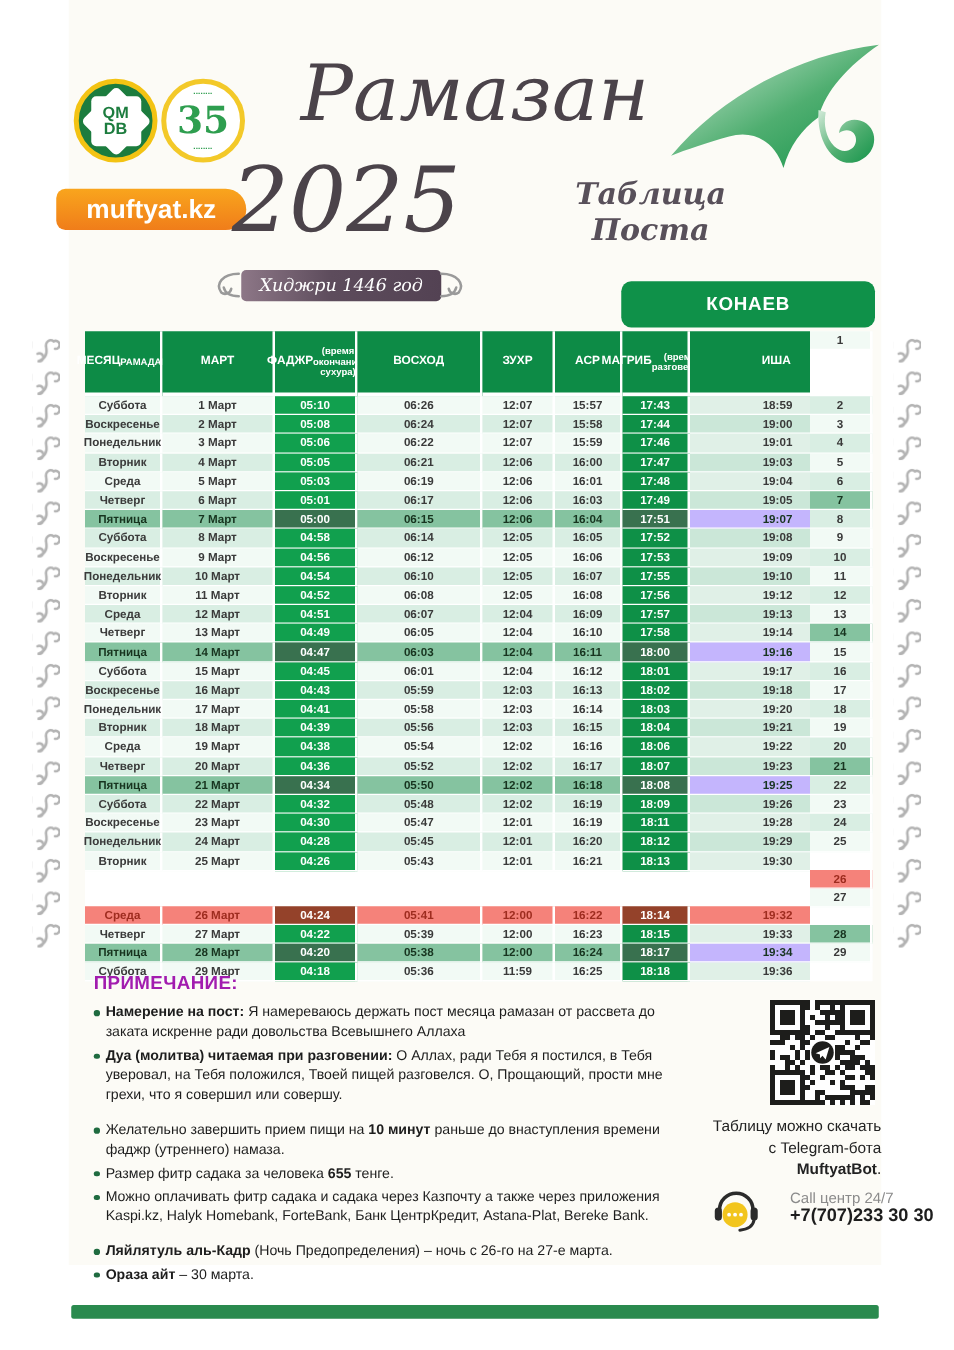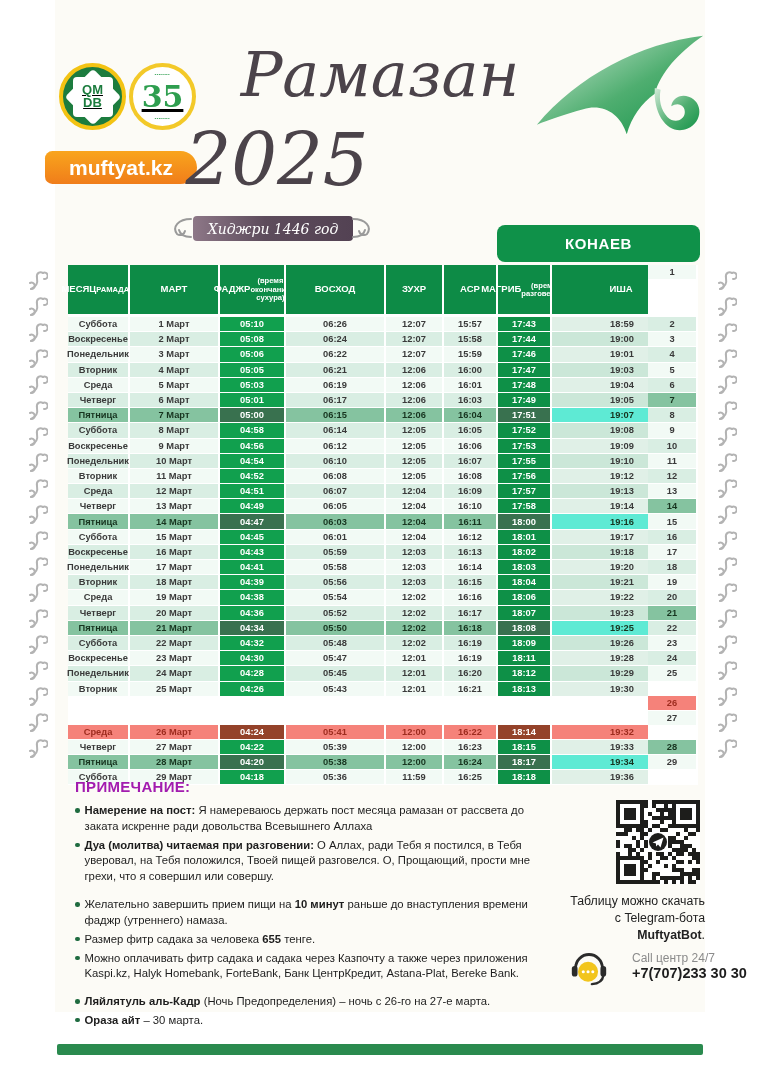--- a/index.html
+++ b/index.html
@@ -1,21 +1,21 @@
 <!DOCTYPE html>
 <html><head>
 <meta charset="utf-8">
 <style>
 * { box-sizing: border-box; margin: 0; padding: 0; }
 body { background:#fff; font-family:"Liberation Sans", sans-serif; }
 .page { position:relative; width:763px; height:1080px; background:#ffffff; overflow:hidden; margin:0 auto; }
 .content-bg { position:absolute; left:55px; top:0; width:650px; height:1012px; background:#fcfbf6; }
 
 
-.logo { position:absolute; border-radius:50%; display:flex; align-items:center; justify-content:center;text-decoration:underline; }
+.logo { position:absolute; border-radius:50%; display:flex; align-items:center; justify-content:center; }
 .logo-qmdb { left:59px; top:63px; width:67px; height:67px; background:#1c7c3e; border:4px solid #f3c313; }
 .logo-qmdb .star { position:absolute; width:40px; height:40px; background:#fff; transform:rotate(45deg); border-radius:4px; }
 .logo-qmdb .star2 { transform:rotate(0deg); }
 .logo-qmdb .qmdb-text { position:relative; z-index:2; color:#1c7c3e; font-weight:bold; font-size:13px; line-height:.95; text-align:center; }
 .logo-35 { left:129px; top:63px; width:67px; height:67px; background:#fff; border:4px solid #f3c929; }
 .logo-35 .n35 { color:#2e9e4f; font-weight:bold; font-size:30px; font-family:"DejaVu Serif", serif; }
 .logo-35 .tiny-top, .logo-35 .tiny-bot { position:absolute; left:0; right:0; text-align:center; font-size:4px; color:#2e9e4f; letter-spacing:.5px; }
 .logo-35 .tiny-top { top:5px; } .logo-35 .tiny-bot { bottom:5px; }
 
 .badge { position:absolute; left:45px; top:151px; width:152px; height:33px; background:linear-gradient(180deg,#f9a51d,#f07d1a); border-radius:8px 18px 18px 8px; color:#fff; font-weight:bold; font-size:21px; display:flex; align-items:center; justify-content:center; }
@@ -42,21 +42,21 @@
 .hcell .sub { font-size:7.6px; font-weight:bold; margin-top:1px; }
 .cell { height:15.2px; display:flex; align-items:center; justify-content:center; font-size:9.3px; font-weight:bold; border-right:2px solid #fff; border-bottom:1.6px solid #fff; }
 .c8 { border-right:none;padding-left:44px; }
 .r-odd  { background:#f2faf5; color:#3a3a3a; }
 .r-even { background:#d9eee3; color:#3a3a3a; }
 .r-odd.isha  { background:#e0f0e7; }
 .r-even.isha { background:#cbe7d8; }
 .fajr  { background:#11a04e !important; color:#fff !important; }
 .magrib{ background:#0e9047 !important; color:#fff !important; }
 .r-fri { background:#85c3a0; color:#17341f; }
-.r-fri.isha { background:#5eead4; }
+.r-fri.isha { background:#c4b5fd; }
 .r-fri.fajr, .r-fri.magrib { background:#39714f !important; }
 .r-red { background:#f5827a; color:#9e2c1f;margin-top:14px; }
 .r-red.isha { background:#f5827a; }
 .r-red.fajr, .r-red.magrib { background:#94422a !important; }
 
 
 .notes { position:absolute; left:75px; top:778px; width:480px; }
 .notes-heading { color:#a21caf; font-weight:bold; font-size:15px; letter-spacing:.3px; margin-bottom:8px; }
 .note { display:flex; gap:5px; margin-bottom:3px; }
 .note.gap { margin-top:12px; }
@@ -107,20 +107,21 @@
   <div class="logo logo-35">
     <div class="tiny-top">▪▪▪▪▪▪▪▪</div>
     <span class="n35">35</span>
     <div class="tiny-bot">▪▪▪▪▪▪▪▪</div>
   </div>
 
   <div class="badge">muftyat.kz</div>
 
   <div class="title">Рамазан</div>
   <div class="year">2025</div>
+  <div class="subtitle">Таблица Поста</div>
 
   <svg class="curl curl-l" viewBox="0 0 26 30" xmlns="http://www.w3.org/2000/svg">
     <path d="M25 6 C12 6 6 14 11 21 a5 5 0 0 0 8 -3 M25 24 C18 24 14 21 13 17" stroke="#9a9a9a" stroke-width="2" fill="none" stroke-linecap="round"></path>
   </svg>
   <div class="ribbon">Хиджри 1446 год</div>
   <svg class="curl curl-r" viewBox="0 0 26 30" xmlns="http://www.w3.org/2000/svg">
     <path d="M25 6 C12 6 6 14 11 21 a5 5 0 0 0 8 -3 M25 24 C18 24 14 21 13 17" stroke="#9a9a9a" stroke-width="2" fill="none" stroke-linecap="round"></path>
   </svg>
 
   <svg class="swoosh" viewBox="0 0 180 120" xmlns="http://www.w3.org/2000/svg">

